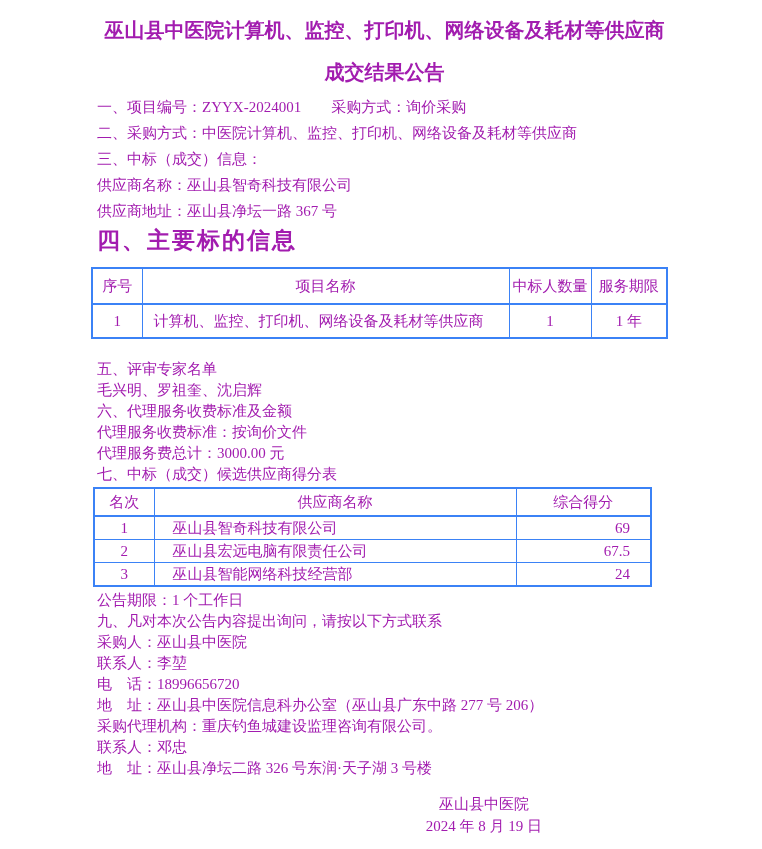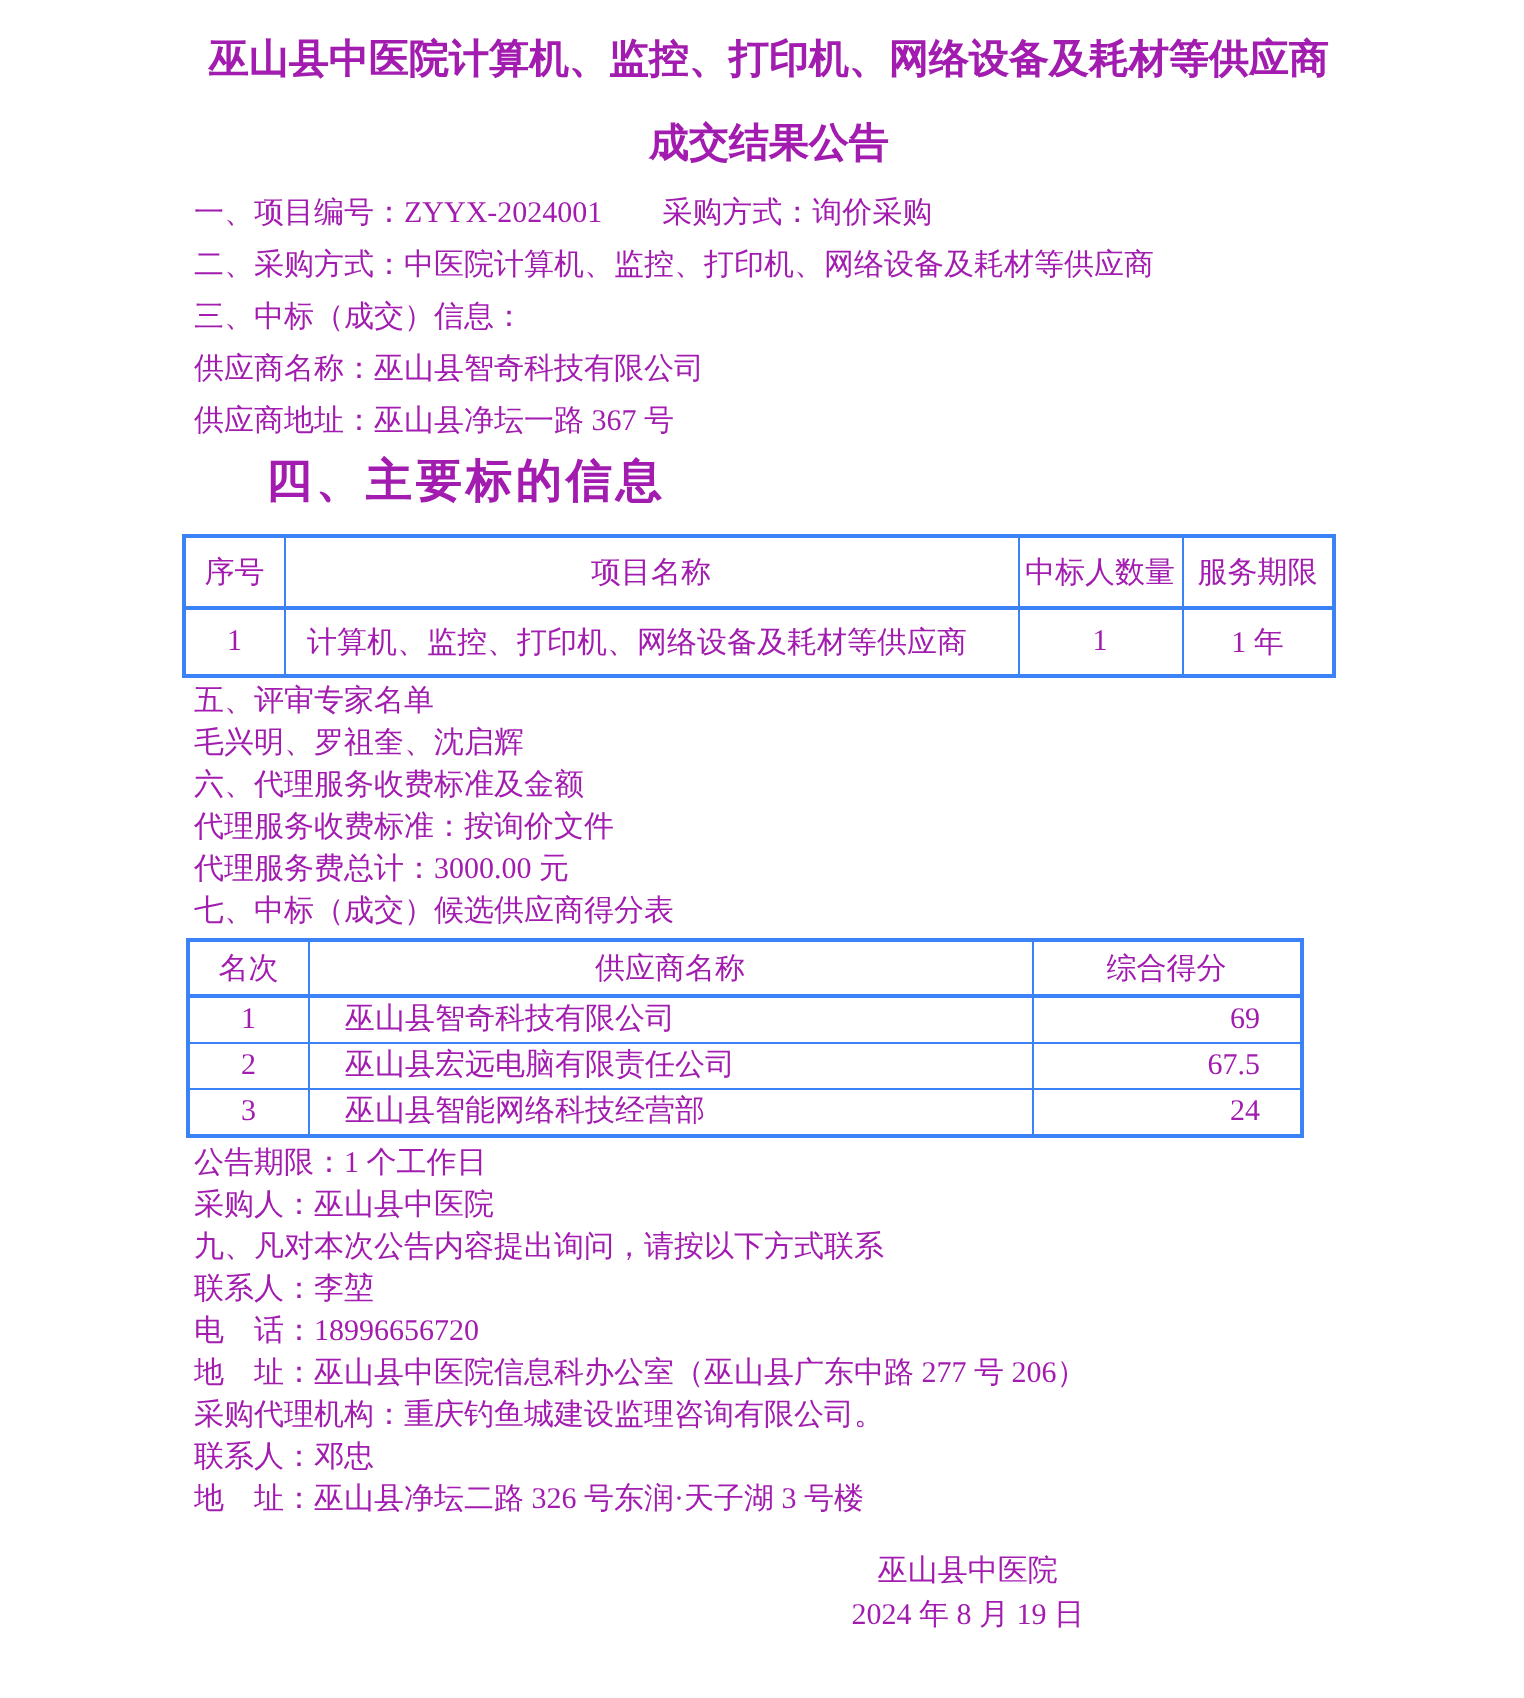--- a/index.html
+++ b/index.html
@@ -43,21 +43,20 @@
   .intro p, .mid p, .tail p {
     margin: 0;
   }
   .heading4 {
     margin-top: 2px;
     font-family: "Liberation Sans", "DejaVu Sans", sans-serif;
     font-weight: bold;
     font-size: 23px;
     letter-spacing: 2px;
     line-height: 29px;
-    margin-left: 36px;
   }
   table {
     border-collapse: collapse;
     table-layout: fixed;
     font-size: 15px;
   }
   table, th, td {
     border: 1px solid #3b82f6;
   }
   table {
@@ -91,21 +90,21 @@
   .table2 td { height: 20px; line-height: 18px; }
   .table2 td.cell-left {
     text-align: left;
     padding-left: 18px;
   }
   .table2 td.cell-right {
     text-align: right;
     padding-right: 20px;
   }
   .mid {
-    margin-top: 2px;
+    margin-top: 20px;
     line-height: 21px;
   }
   .tail {
     margin-top: 3px;
     line-height: 21px;
   }
   .signature {
     margin: 14px 130px 0 auto;
     width: max-content;
     text-align: center;
@@ -193,22 +192,22 @@
         <tr>
           <td>3</td>
           <td class="cell-left">巫山县智能网络科技经营部</td>
           <td class="cell-right">24</td>
         </tr>
       </tbody>
     </table>
 
     <div class="tail">
       <p>公告期限：1 个工作日</p>
+      <p>九、凡对本次公告内容提出询问，请按以下方式联系</p>
       <p>采购人：巫山县中医院</p>
-      <p>九、凡对本次公告内容提出询问，请按以下方式联系</p>
       <p>联系人：李堃</p>
       <p>电　话：18996656720</p>
       <p>地　址：巫山县中医院信息科办公室（巫山县广东中路 277 号 206）</p>
       <p>采购代理机构：重庆钓鱼城建设监理咨询有限公司。</p>
       <p>联系人：邓忠</p>
       <p>地　址：巫山县净坛二路 326 号东润·天子湖 3 号楼</p>
     </div>
 
     <div class="signature">
       <p>巫山县中医院</p>

